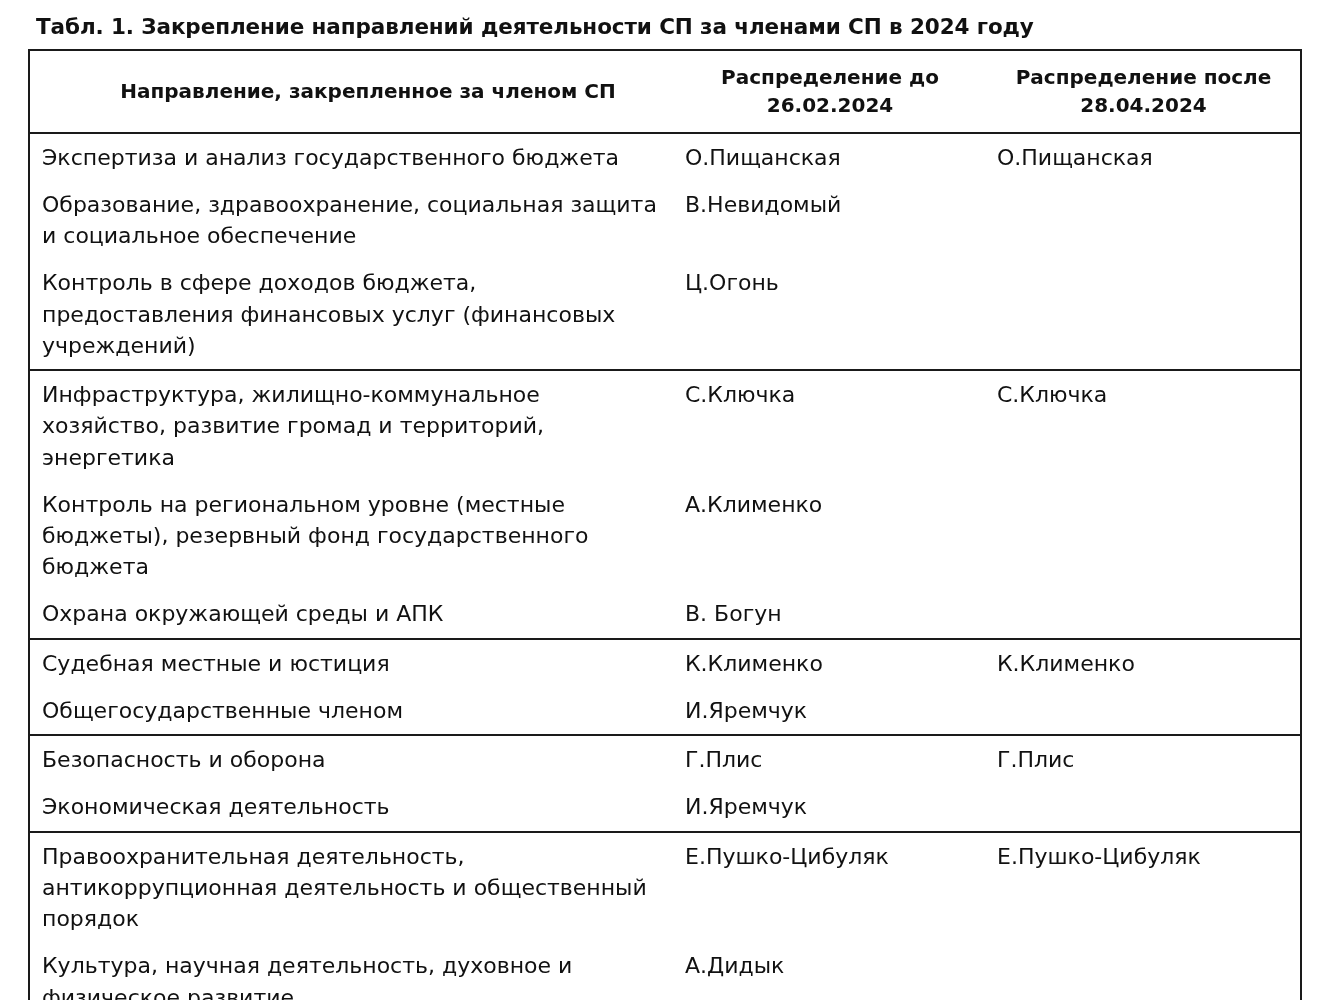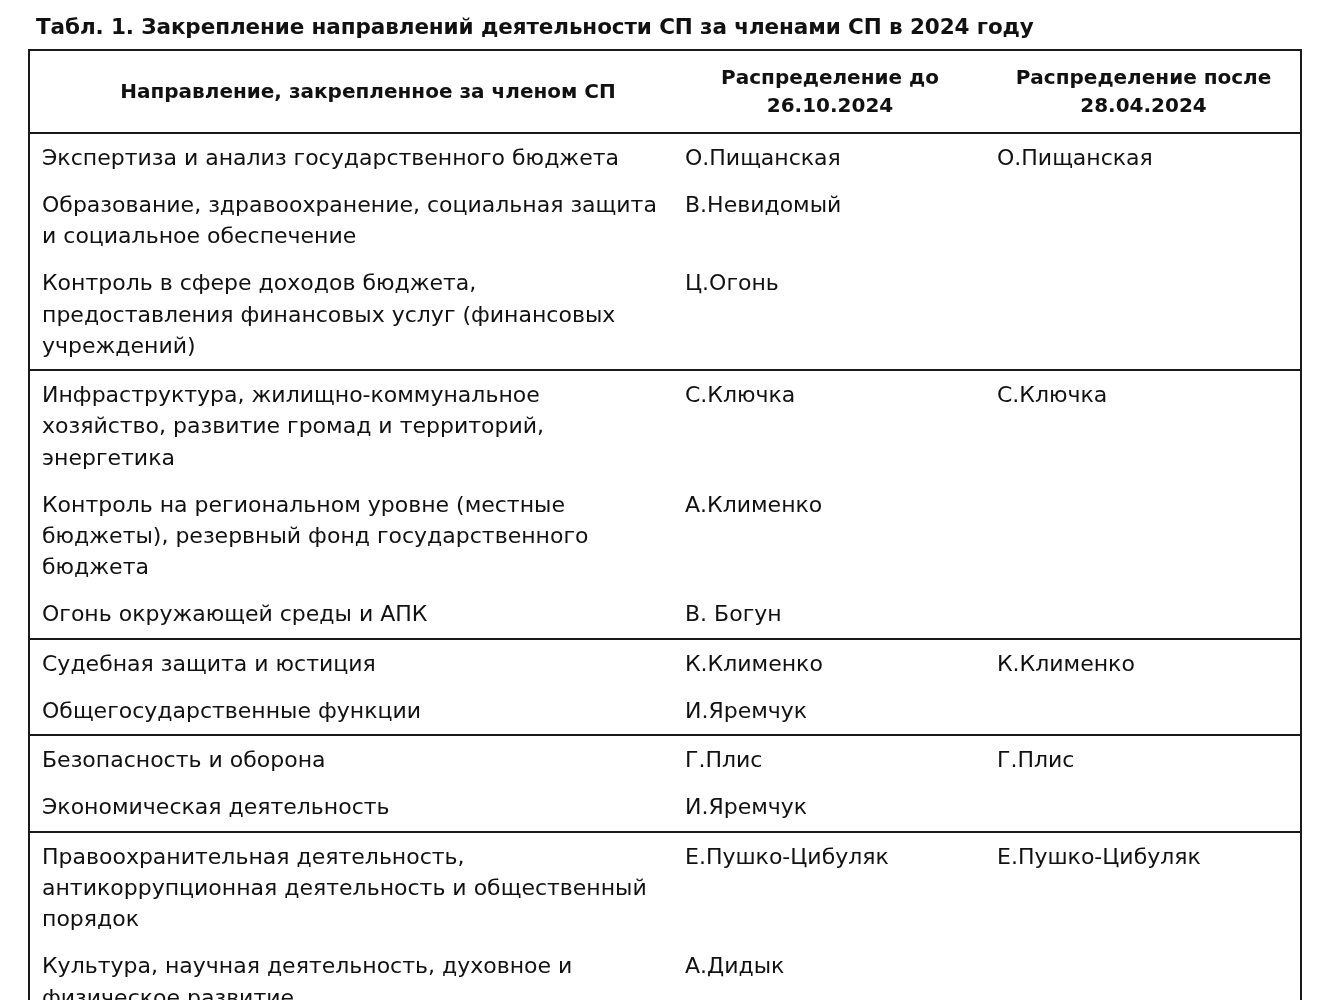--- a/index.html
+++ b/index.html
@@ -80,21 +80,21 @@
 
   <table class="assign">
     <colgroup>
       <col class="c1">
         <col class="c2">
         <col class="c3">
     </colgroup>
     <thead>
       <tr>
         <th class="h1">Направление, закрепленное за членом СП</th>
-        <th>Распределение до 26.10.2024</th>
+        <th>Распределение до 26.02.2024</th>
         <th>Распределение после 28.04.2024</th>
       </tr>
     </thead>
     <tbody id="tbody">
         <tr>
           <td class="dir">Экспертиза и анализ государственного бюджета</td>
           <td class="before">О.Пищанская</td>
           <td class="merged after" rowspan="3">О.Пищанская</td>
         </tr>
         <tr>
@@ -108,30 +108,30 @@
         <tr class="group-start">
           <td class="dir">Инфраструктура, жилищно-коммунальное хозяйство, развитие громад и территорий, энергетика</td>
           <td class="before">С.Ключка</td>
           <td class="merged after" rowspan="3">С.Ключка</td>
         </tr>
         <tr>
           <td class="dir">Контроль на региональном уровне (местные бюджеты), резервный фонд государственного бюджета</td>
           <td class="before">А.Клименко</td>
         </tr>
         <tr>
-          <td class="dir">Огонь окружающей среды и АПК</td>
+          <td class="dir">Охрана окружающей среды и АПК</td>
           <td class="before">В. Богун</td>
         </tr>
         <tr class="group-start">
-          <td class="dir">Судебная защита и юстиция</td>
+          <td class="dir">Судебная местные и юстиция</td>
           <td class="before">К.Клименко</td>
           <td class="merged after" rowspan="2">К.Клименко</td>
         </tr>
         <tr>
-          <td class="dir">Общегосударственные функции</td>
+          <td class="dir">Общегосударственные членом</td>
           <td class="before">И.Яремчук</td>
         </tr>
         <tr class="group-start">
           <td class="dir">Безопасность и оборона</td>
           <td class="before">Г.Плис</td>
           <td class="merged after" rowspan="2">Г.Плис</td>
         </tr>
         <tr>
           <td class="dir">Экономическая деятельность</td>
           <td class="before">И.Яремчук</td>

